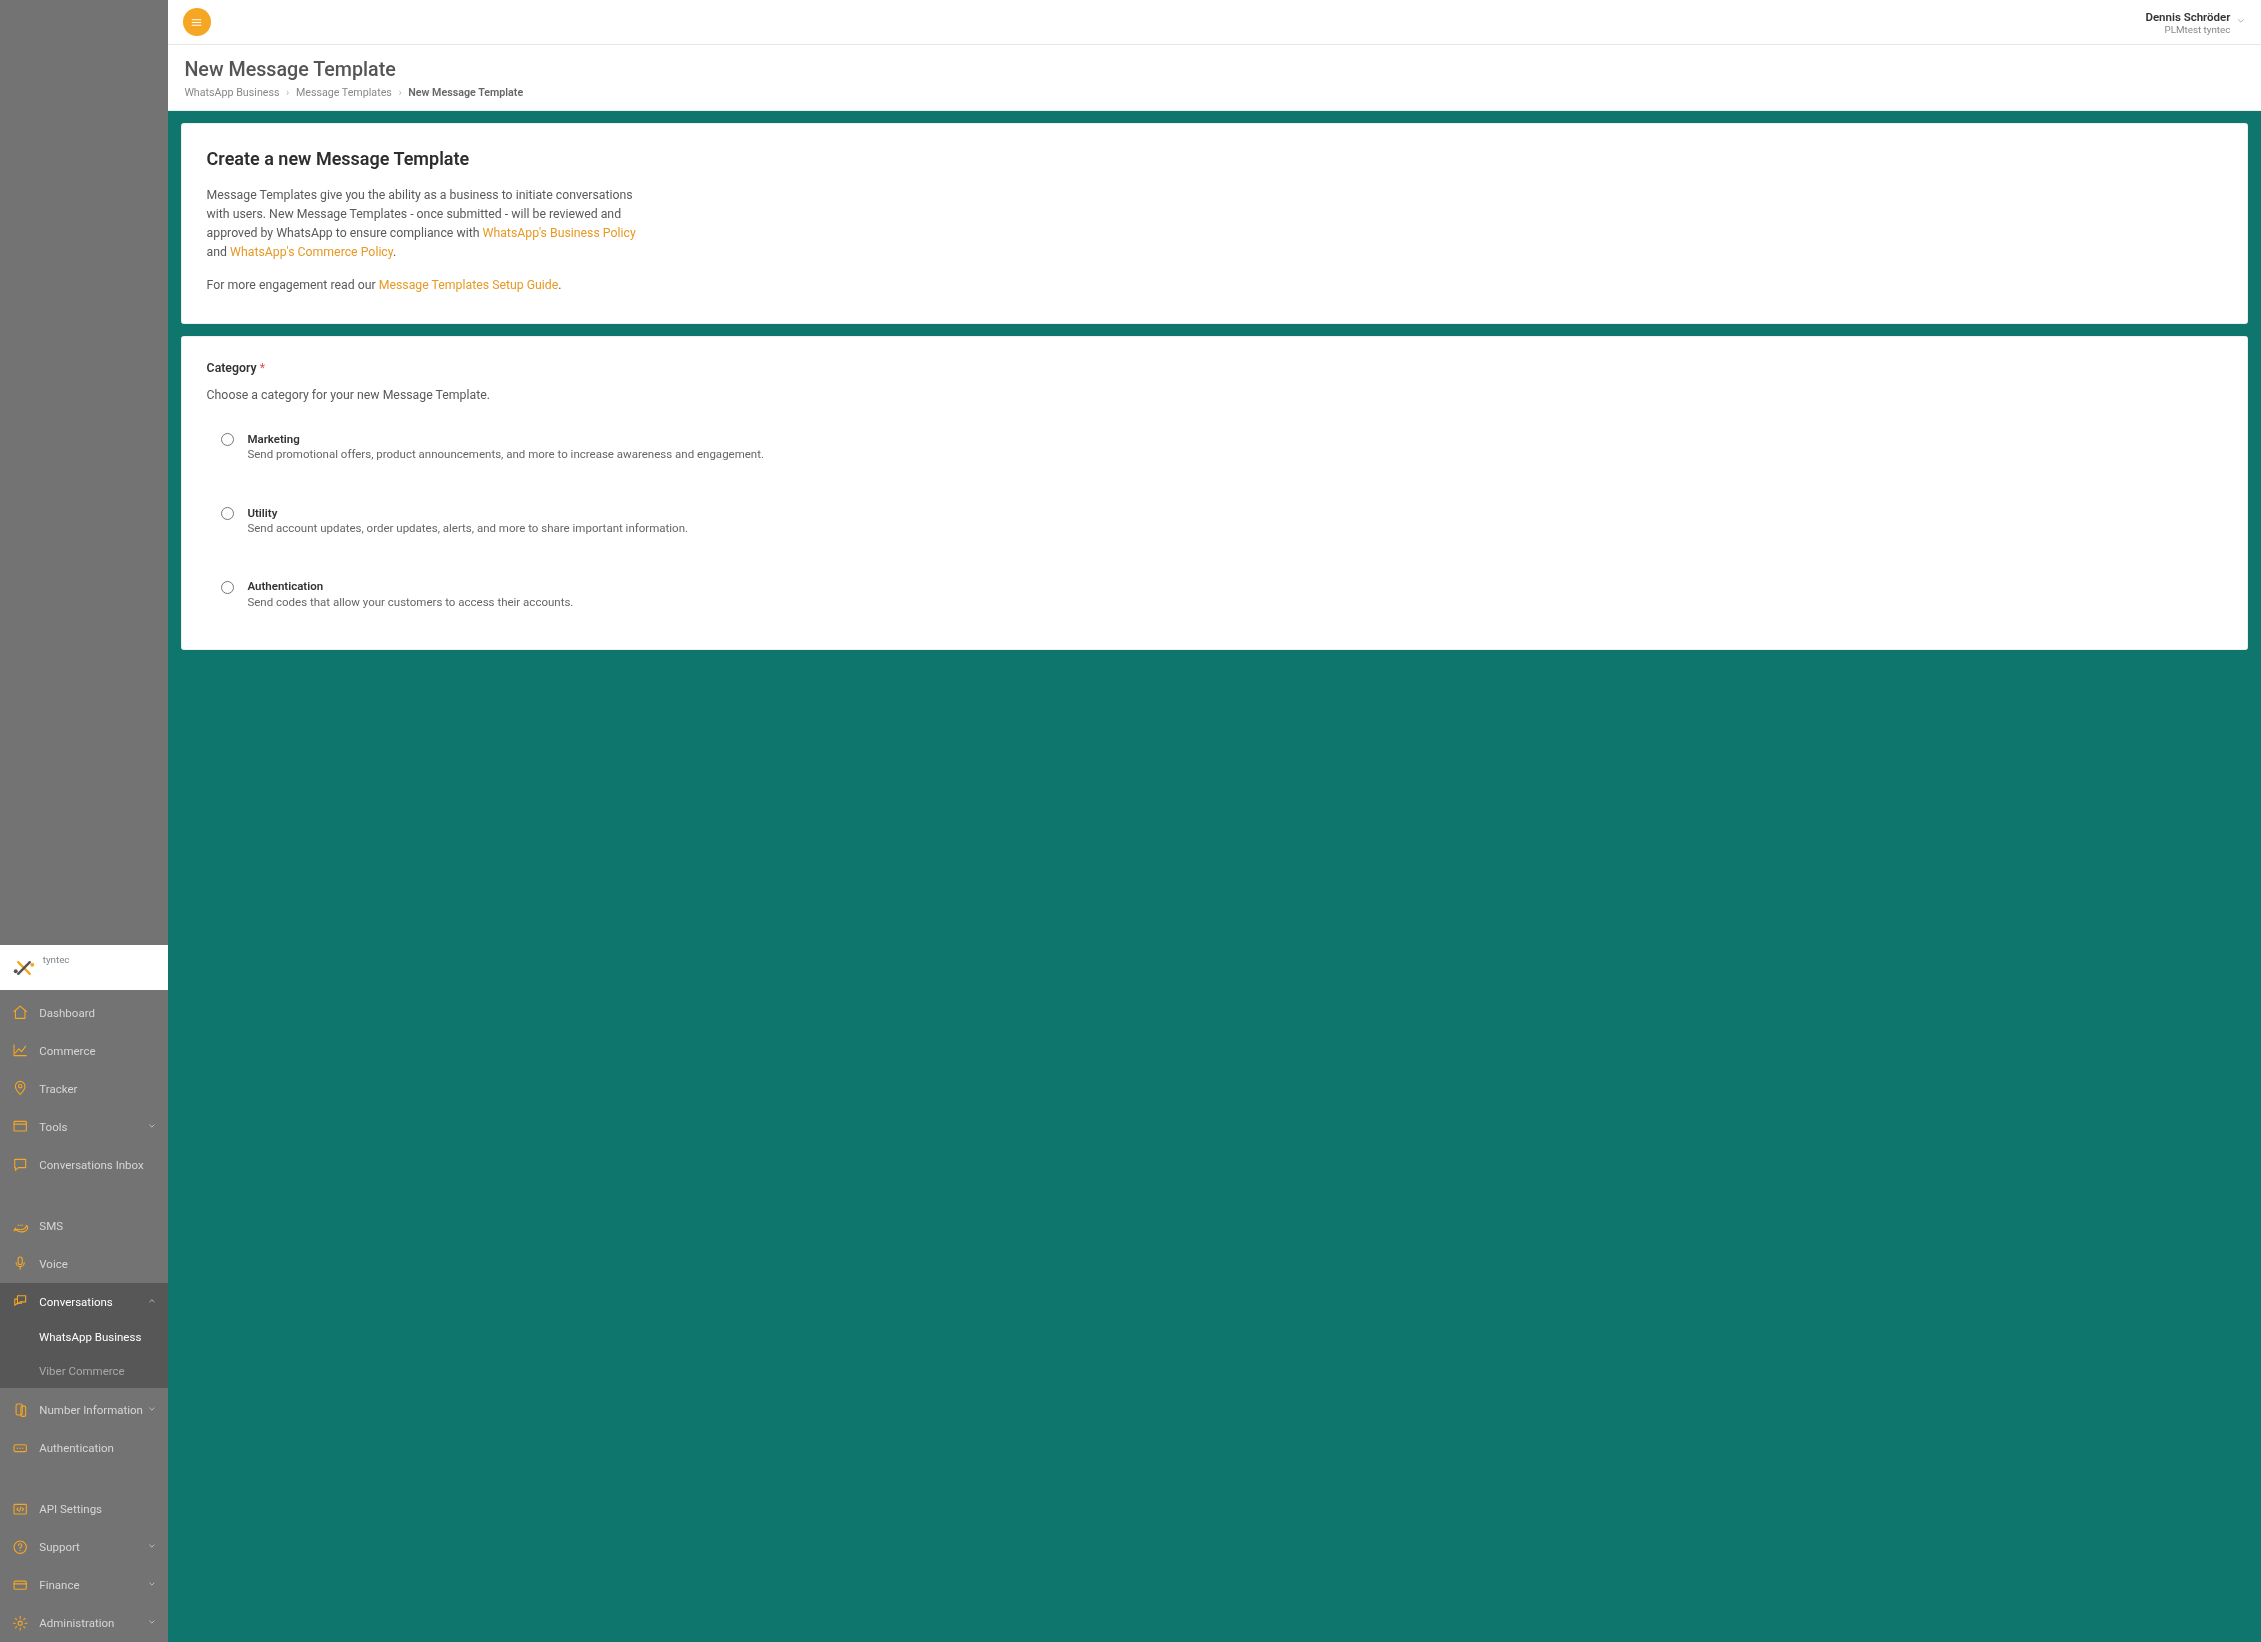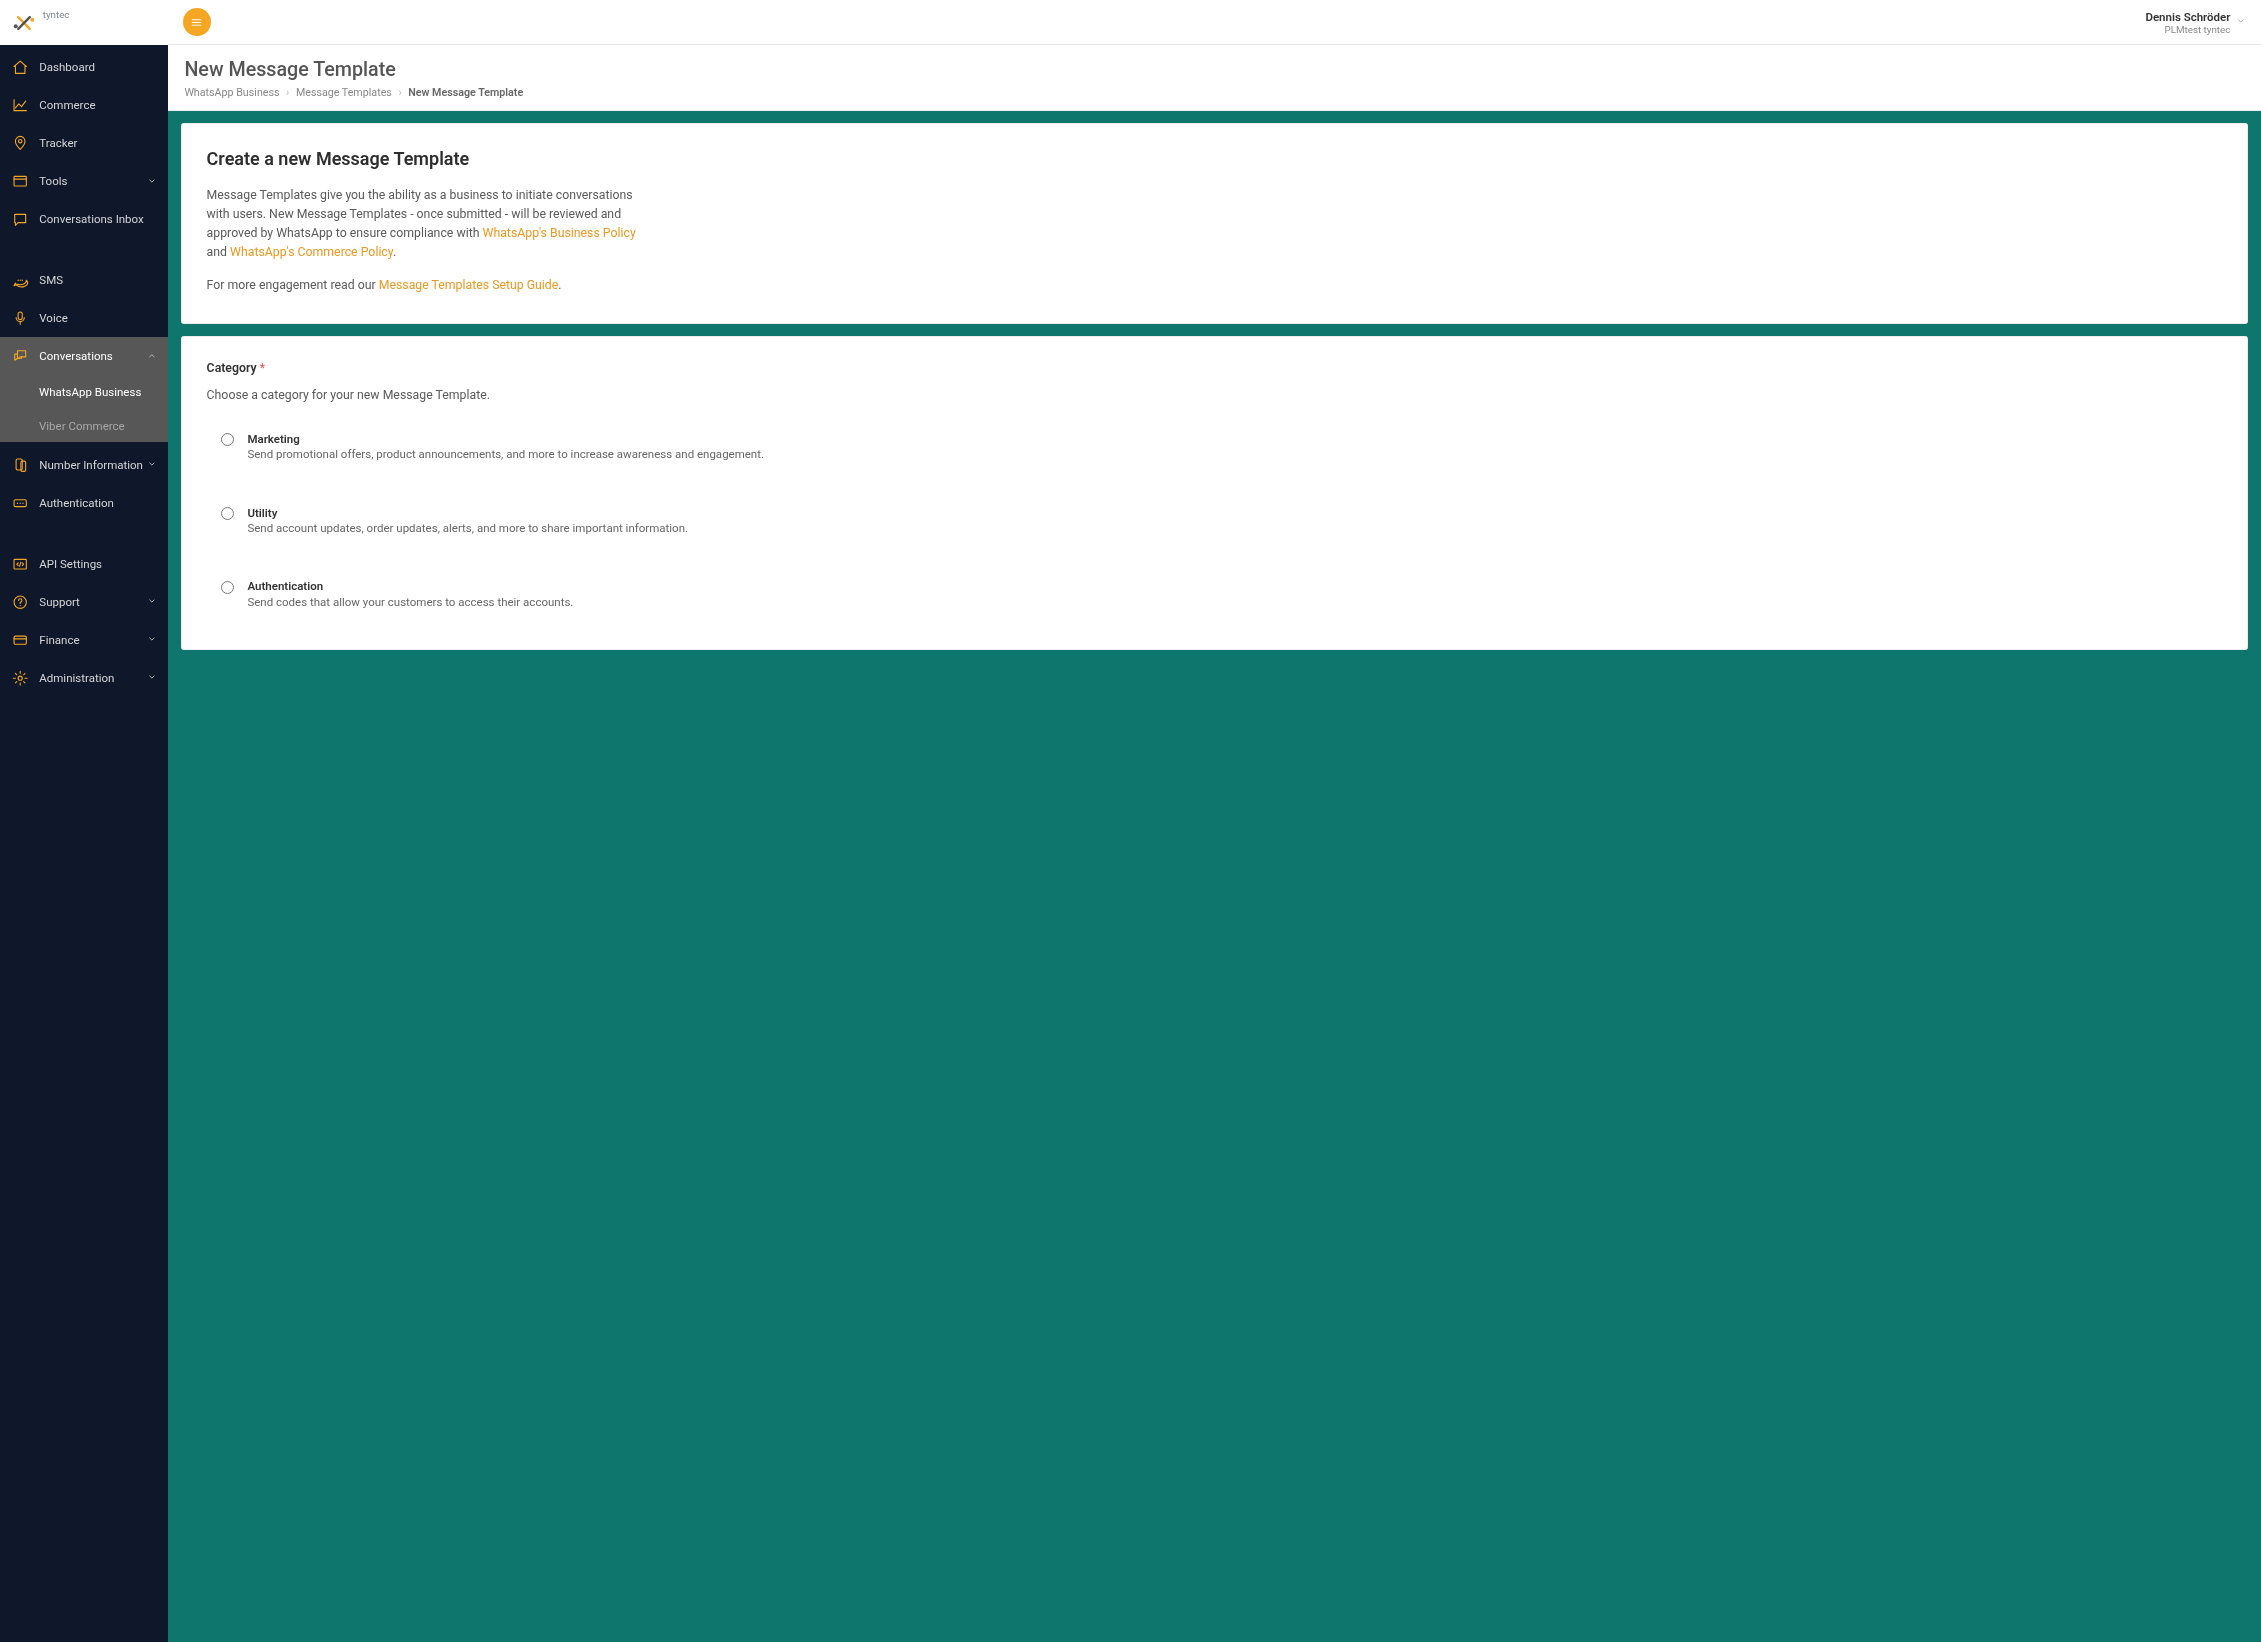--- a/index.html
+++ b/index.html
@@ -8,24 +8,25 @@
     font-family: -apple-system, BlinkMacSystemFont, "Segoe UI", Roboto, "Helvetica Neue", Arial, sans-serif;
     font-size: 11.5px;
     color: #333;
     background: #fff;
   }
   .app { display: flex; min-height: 100vh; }
 
   
   .sidebar {
     width: 168px;
-    background: #0f172a;
+    background: #737373;
     color: #ccc;
     display: flex;
     flex-direction: column;
+    justify-content: flex-end;
   }
   .sidebar-logo {
     height: 45px;
     background: #fff;
     display: flex;
     align-items: center;
     padding-left: 9.8px;
     gap: 4.9px;
   }
   .sidebar-logo .logo-mark {

